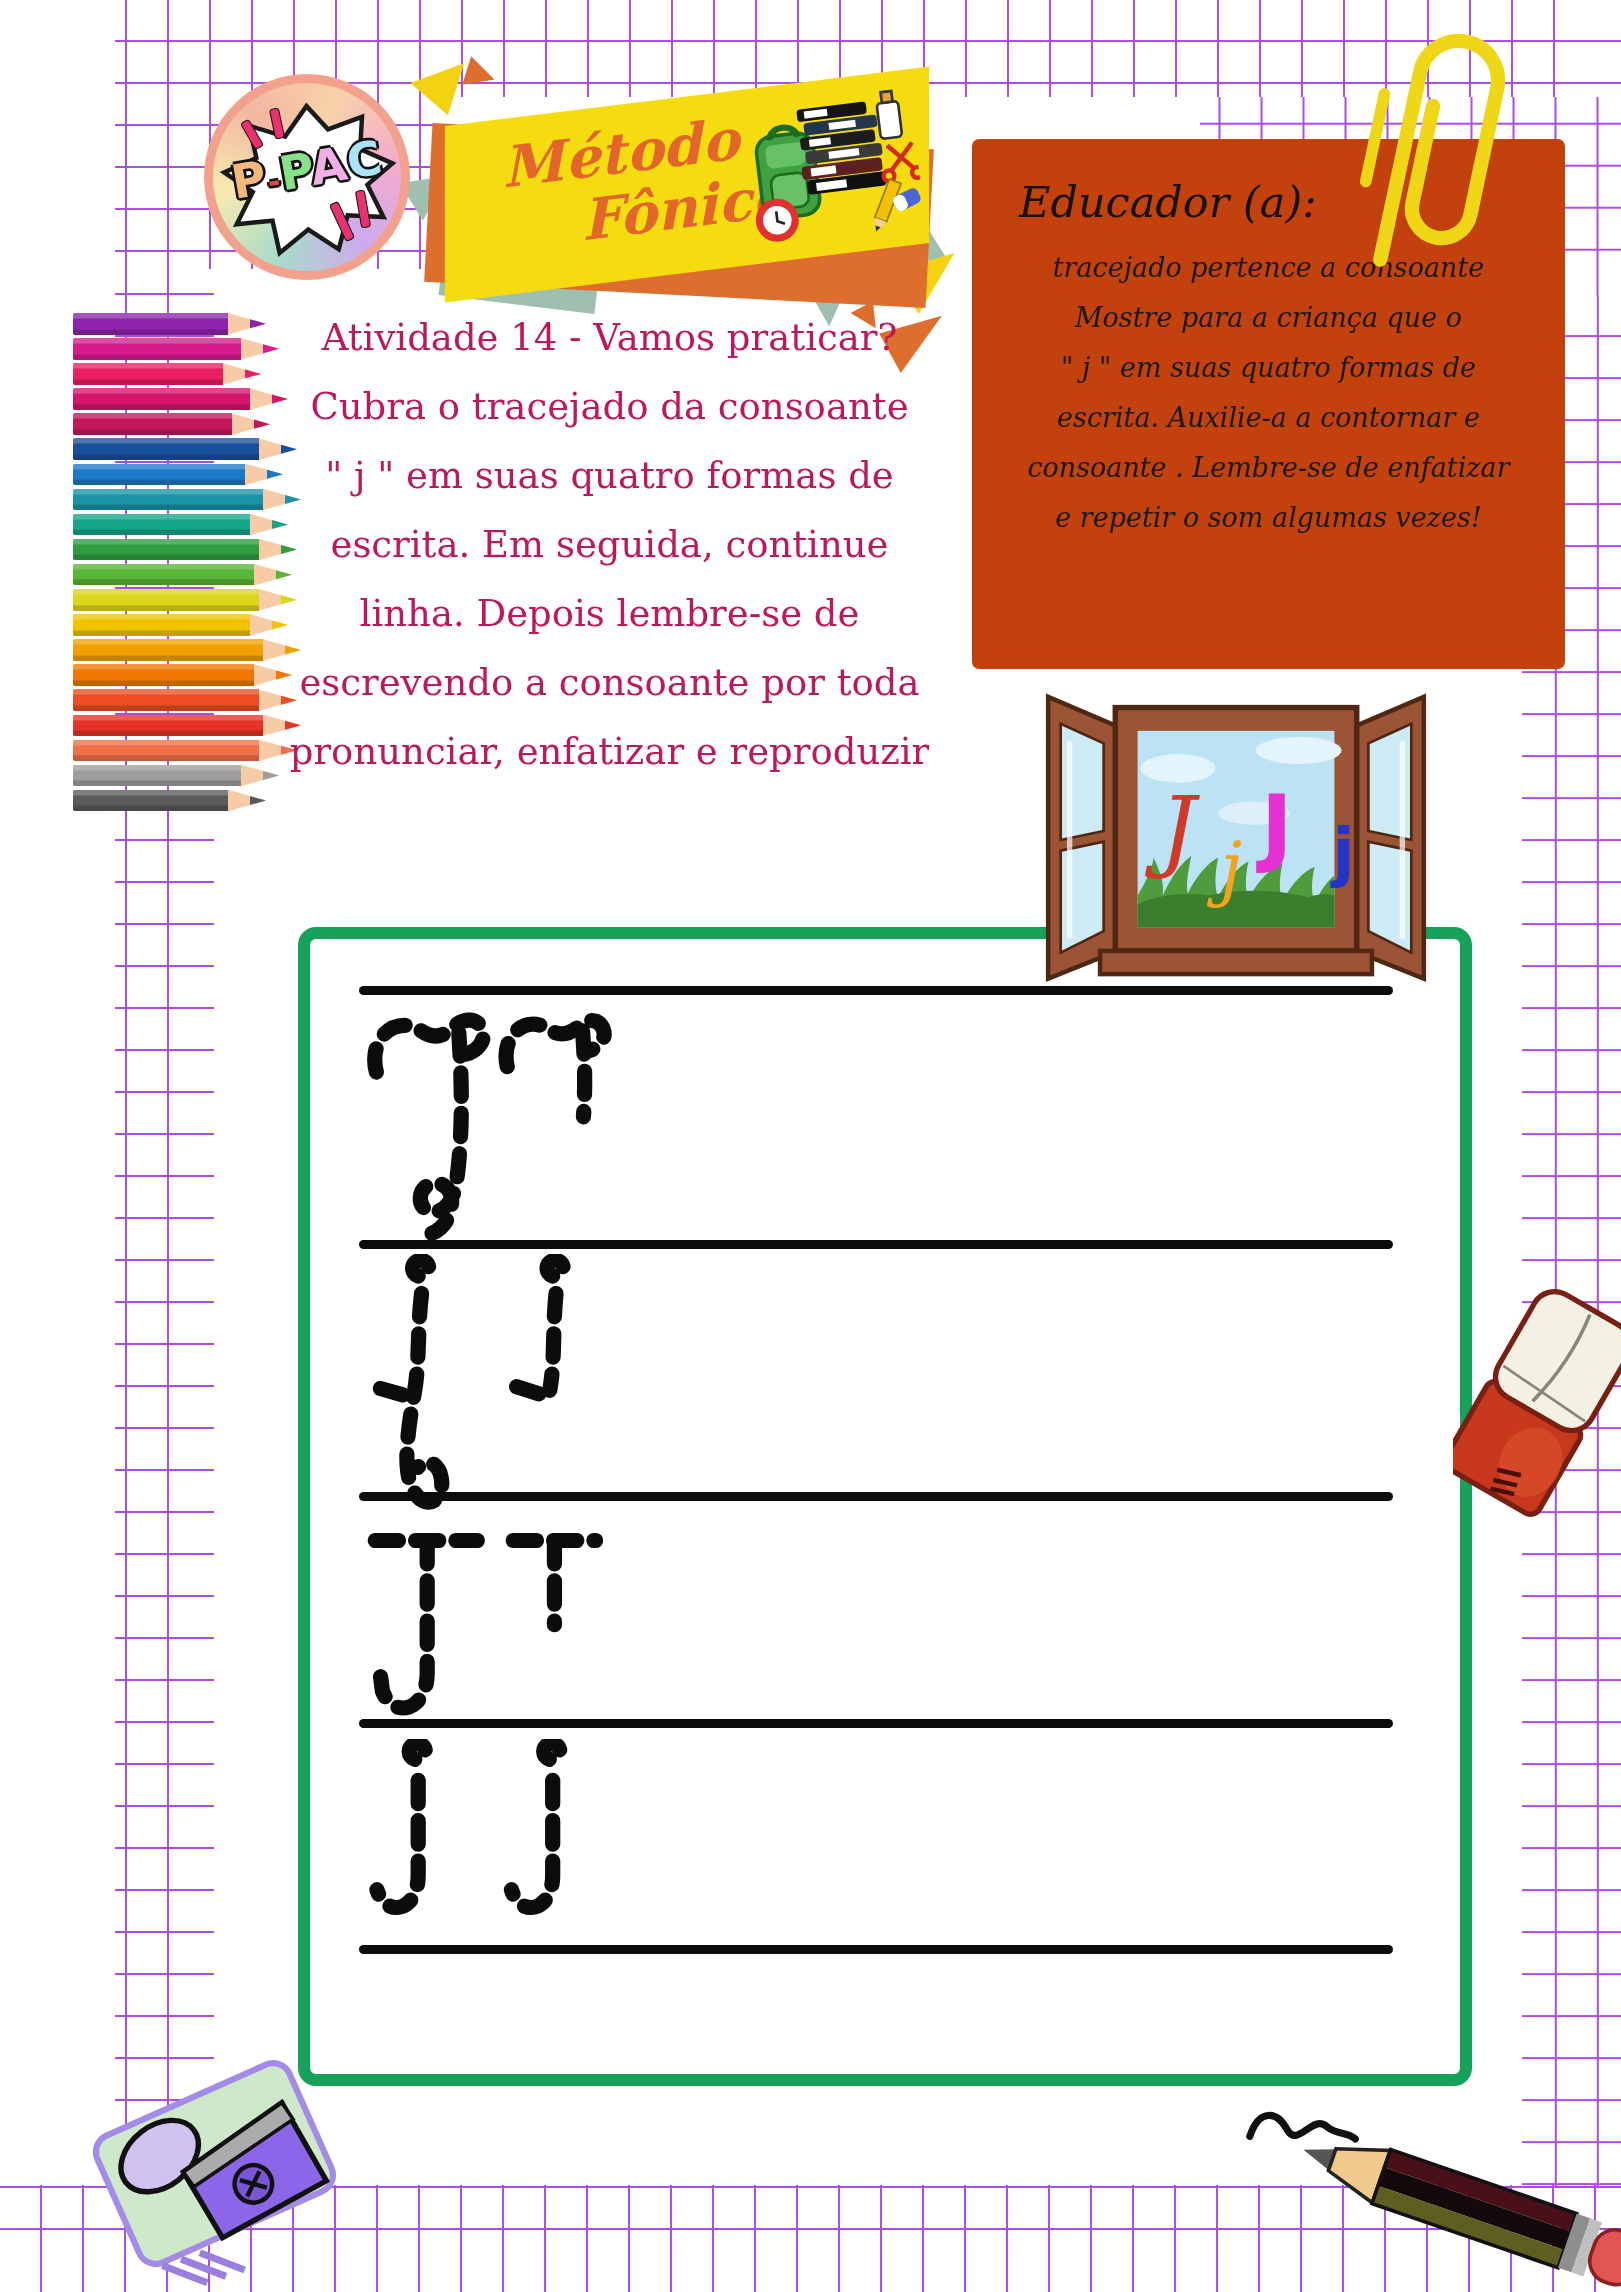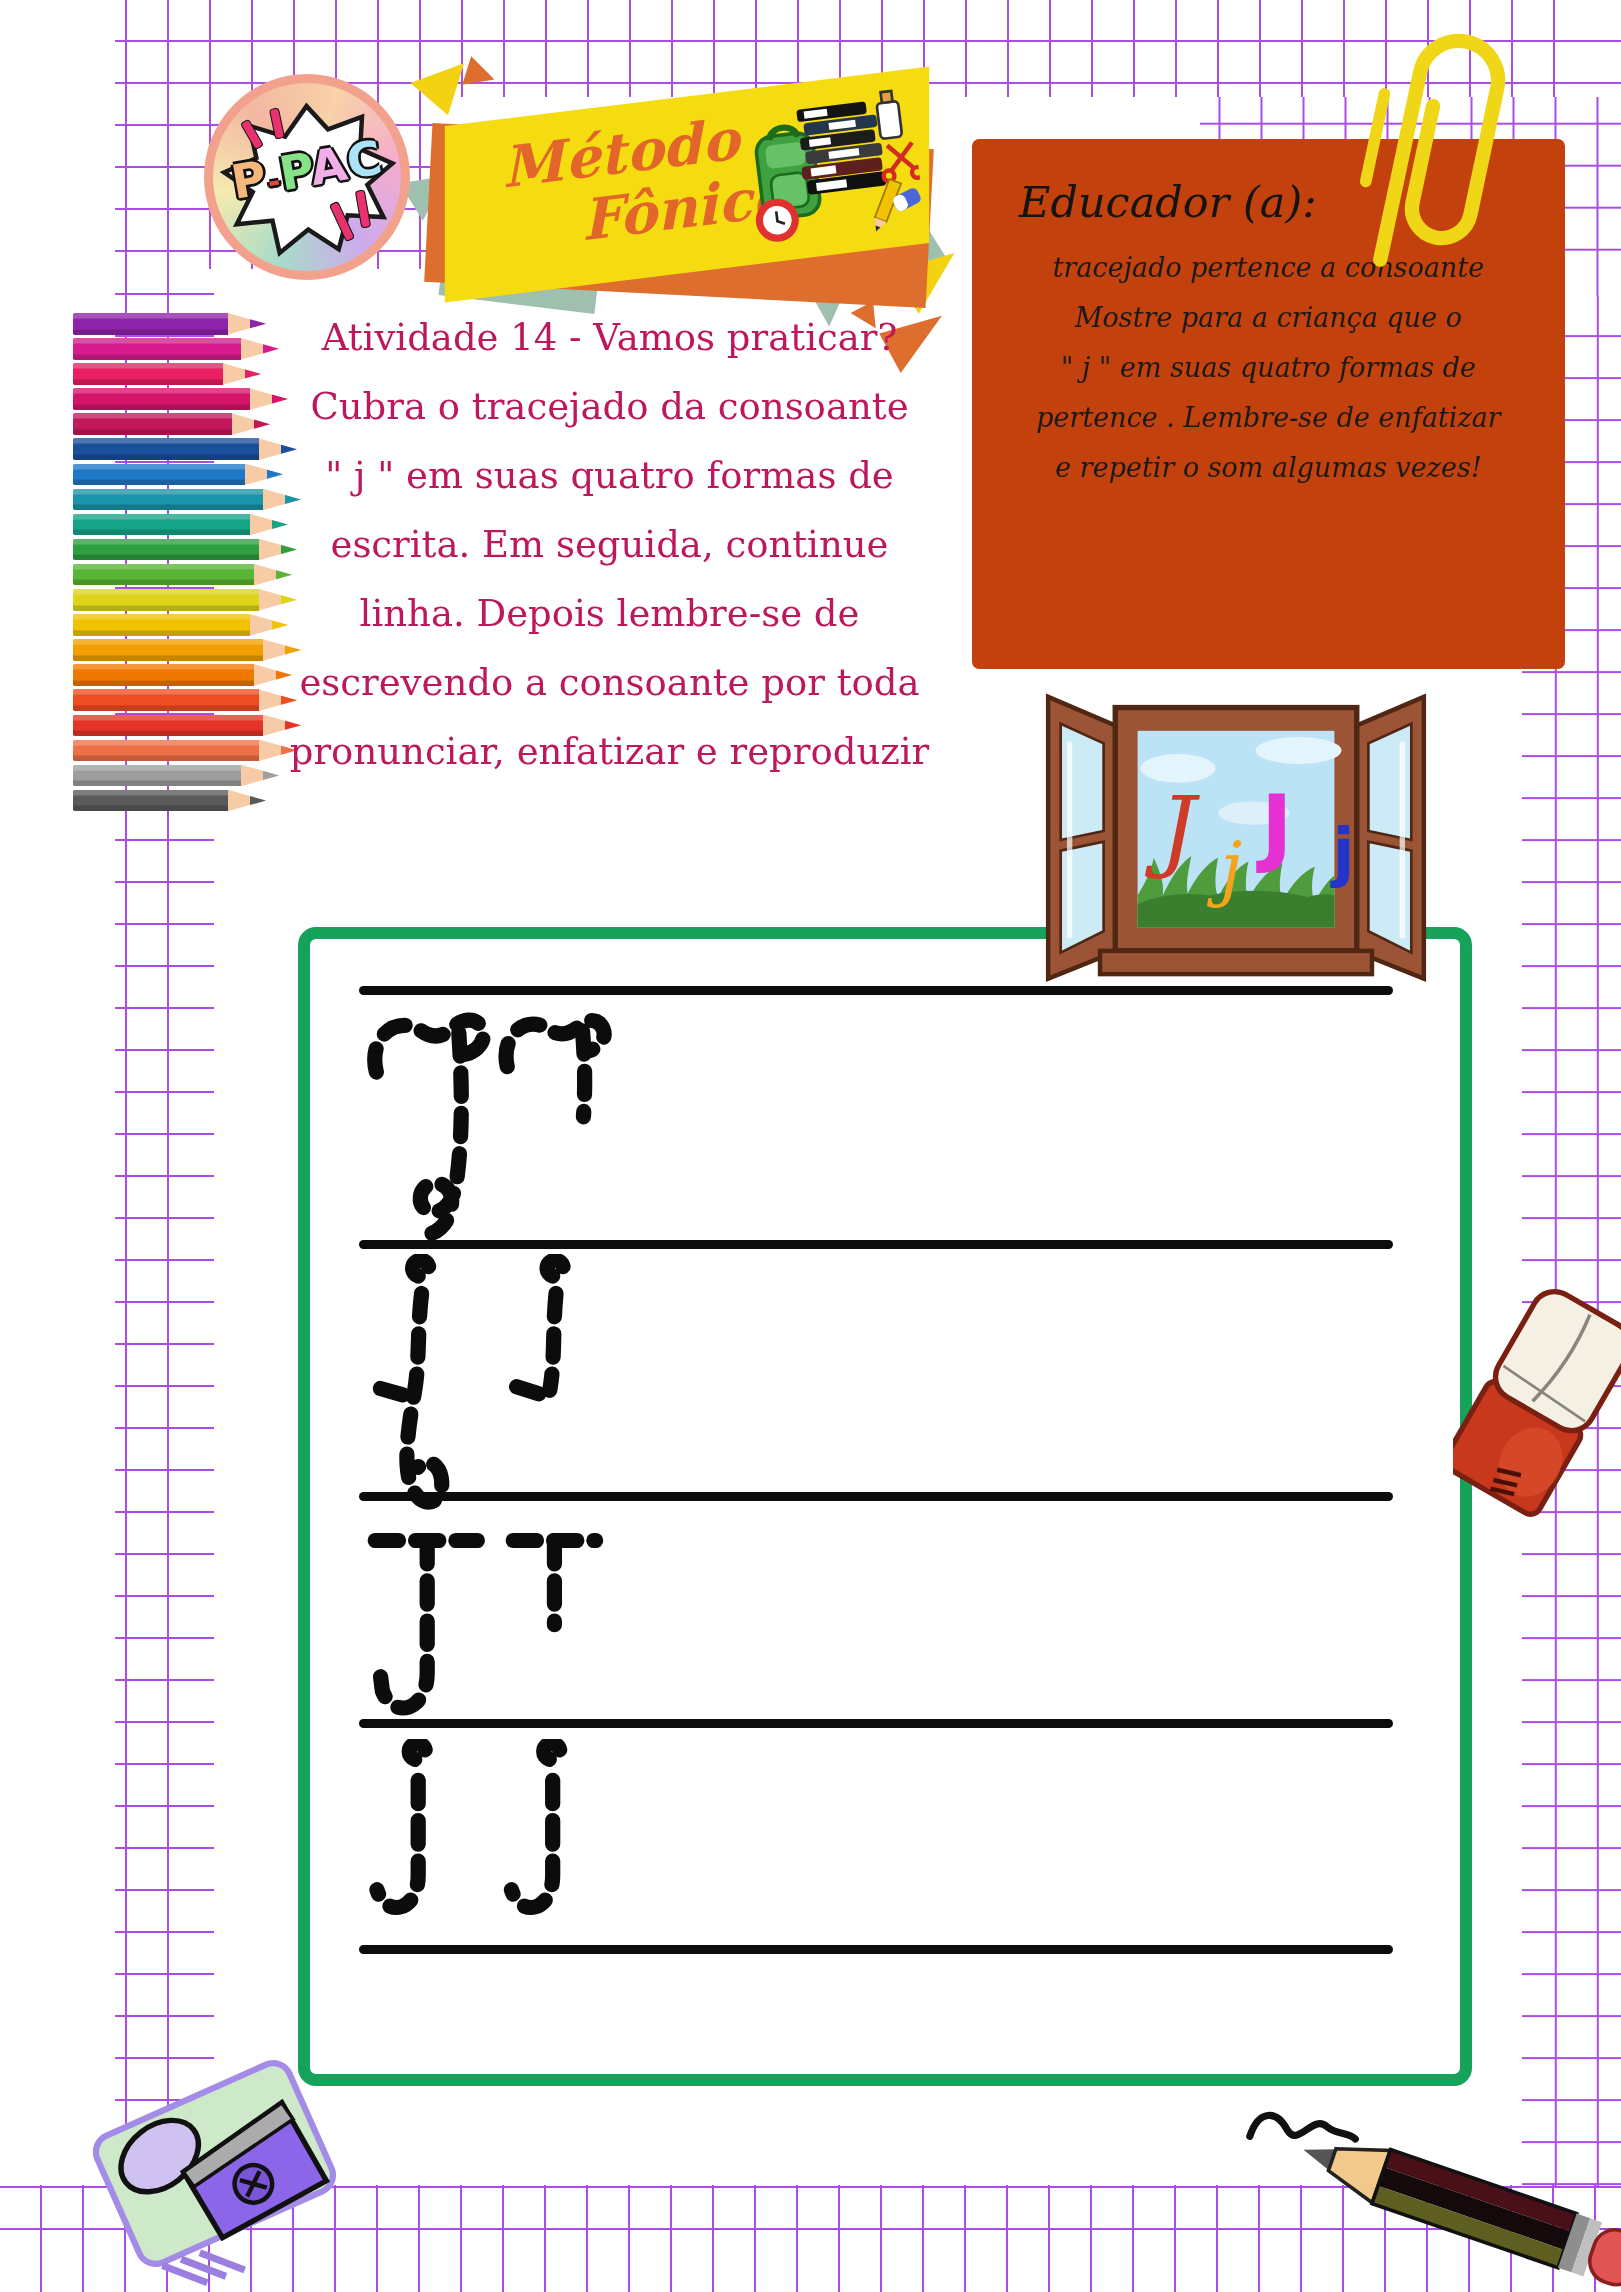--- a/index.html
+++ b/index.html
@@ -148,21 +148,22 @@
       <rect x="158" y="128" width="14" height="18" rx="6" fill="#ffffff"></rect>
     </g>
   </svg>
 </div>
 
 <div class="educator abs">
   <div class="edu-title">Educador (a):</div>
   <div class="edu-line">tracejado pertence a consoante</div>
   <div class="edu-line">Mostre para a criança que o</div>
   <div class="edu-line">" j " em suas quatro formas de</div>
-  <div class="edu-line">pertence . Lembre-se de enfatizar</div>
+  <div class="edu-line">escrita. Auxilie-a a contornar e</div>
+  <div class="edu-line">consoante . Lembre-se de enfatizar</div>
   <div class="edu-line">e repetir o som algumas vezes!</div>
 </div>
 
 <svg class="abs paperclip" width="188" height="287" viewBox="0 0 210 320">
   <path d="M36,118 L36,218" stroke="#EFD616" stroke-width="13" fill="none" stroke-linecap="round"></path>
   <path d="M70,300 L70,86 A44,44 0 0 1 158,86 L158,230 A33,33 0 0 1 92,230 L92,120" stroke="#EFD616" stroke-width="16" fill="none" stroke-linecap="round"></path>
 </svg>
 
 <div class="activity abs">
   <div class="act-line">Atividade 14 - Vamos praticar?</div>

